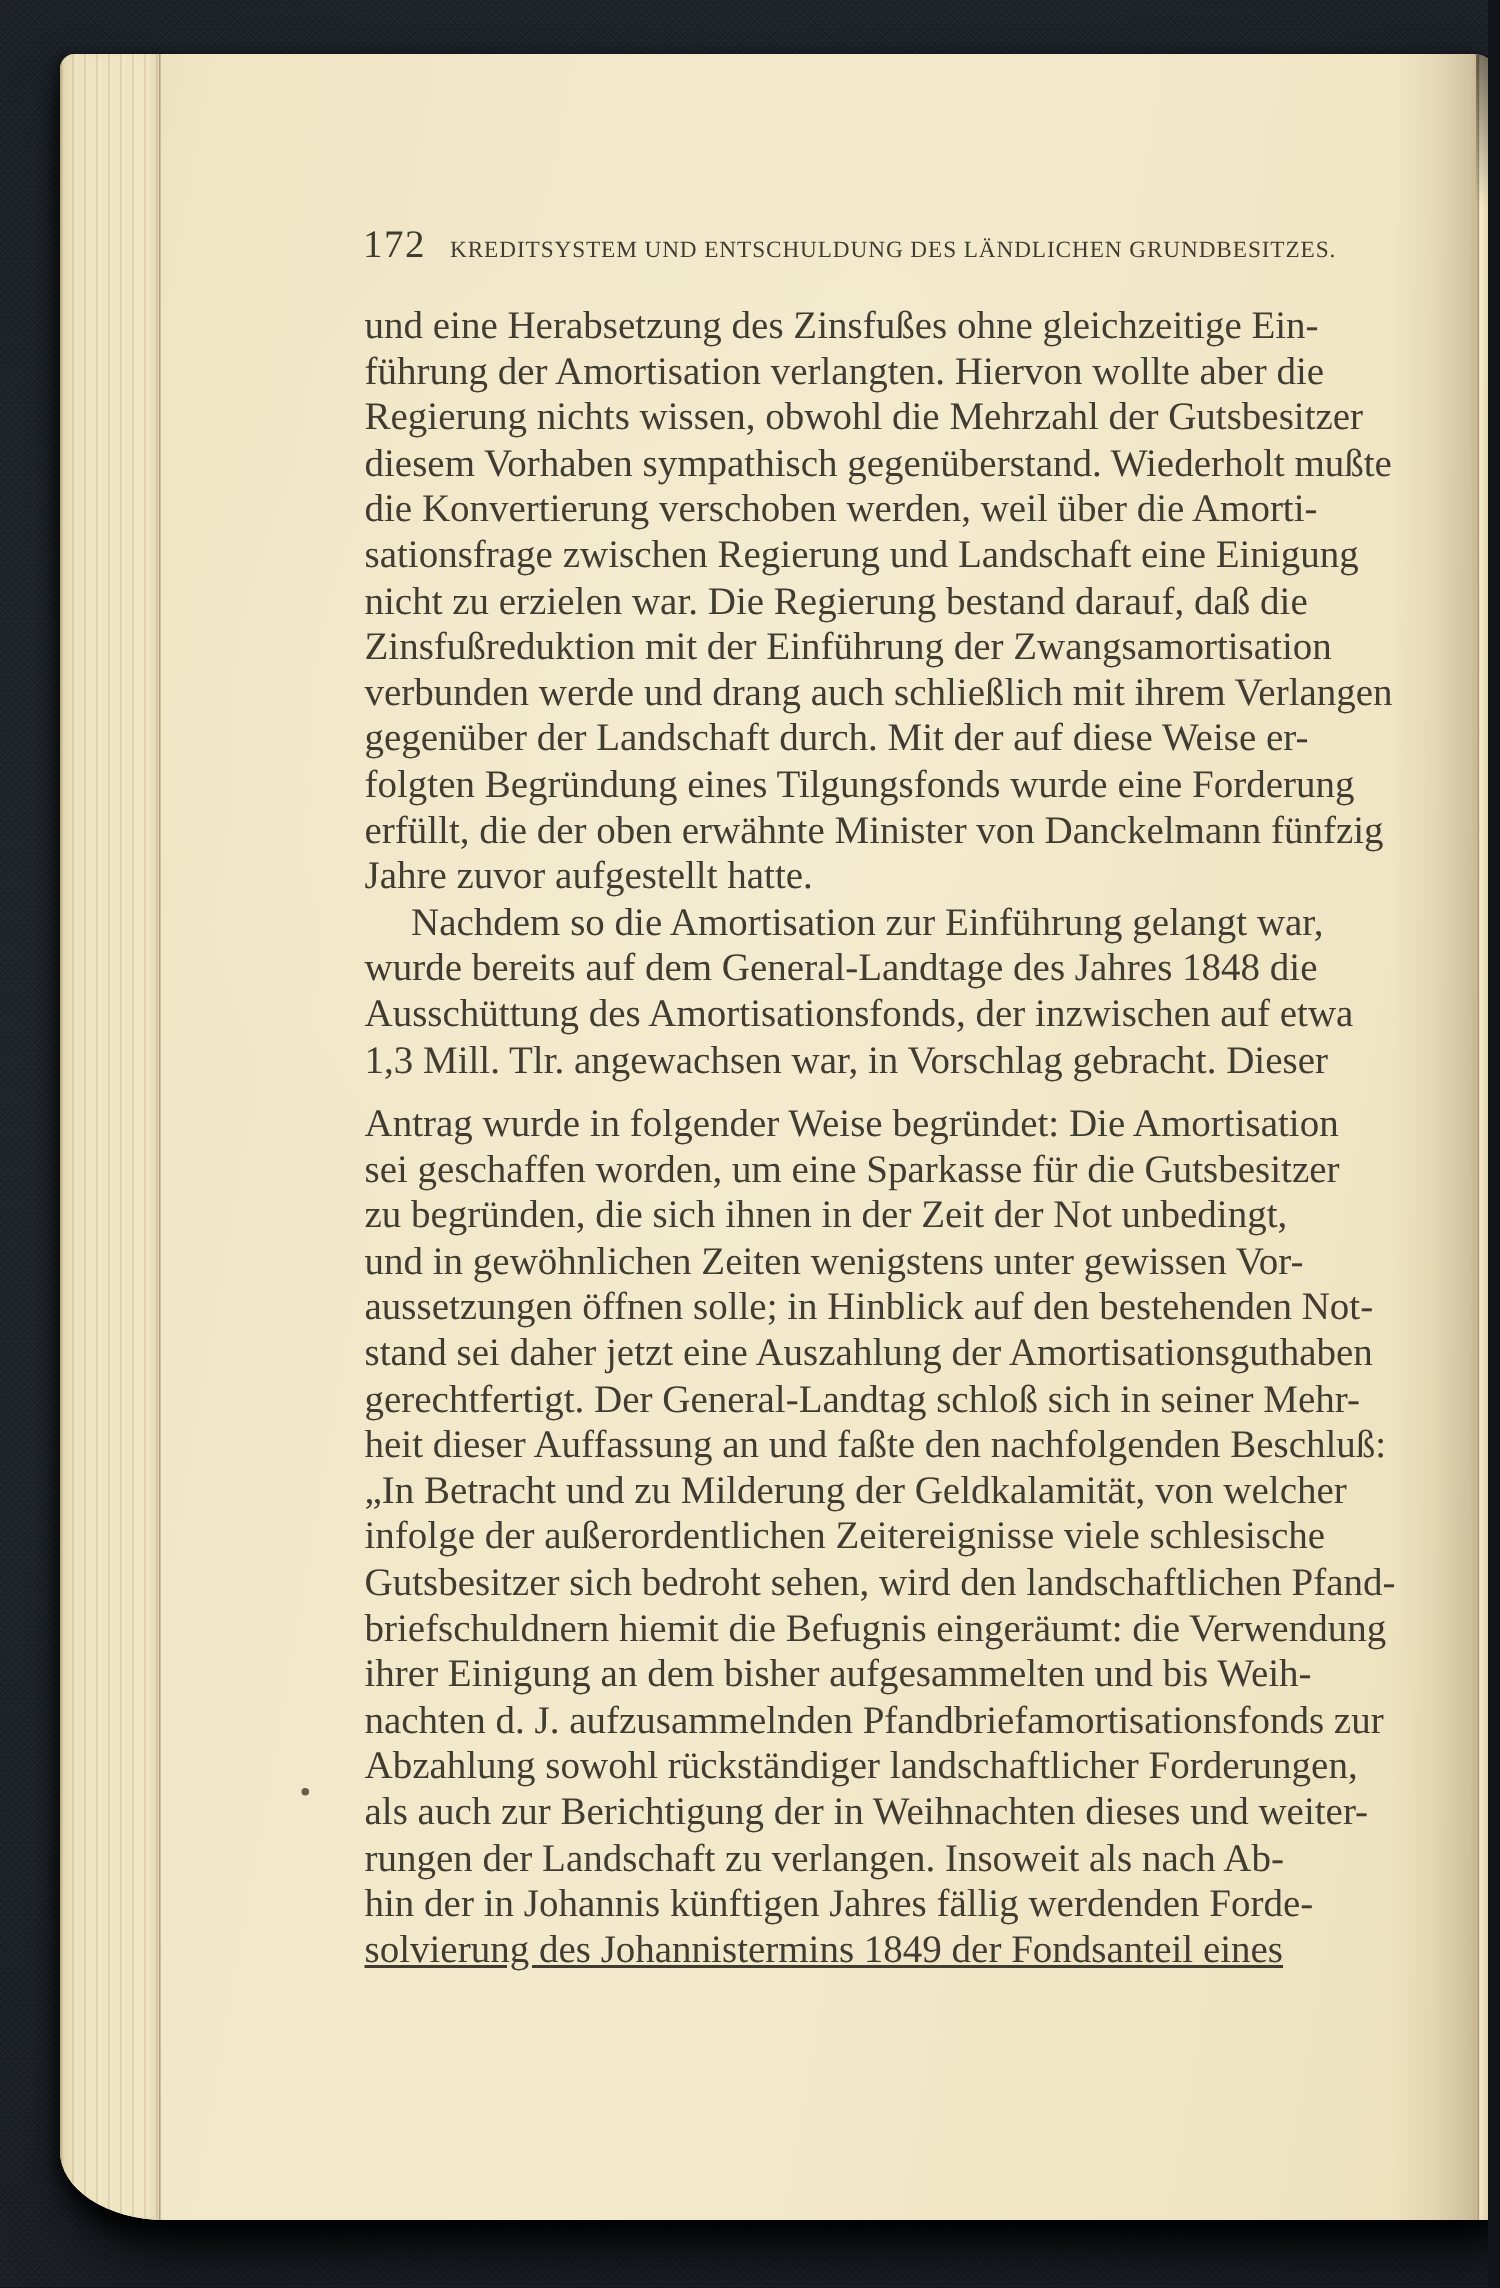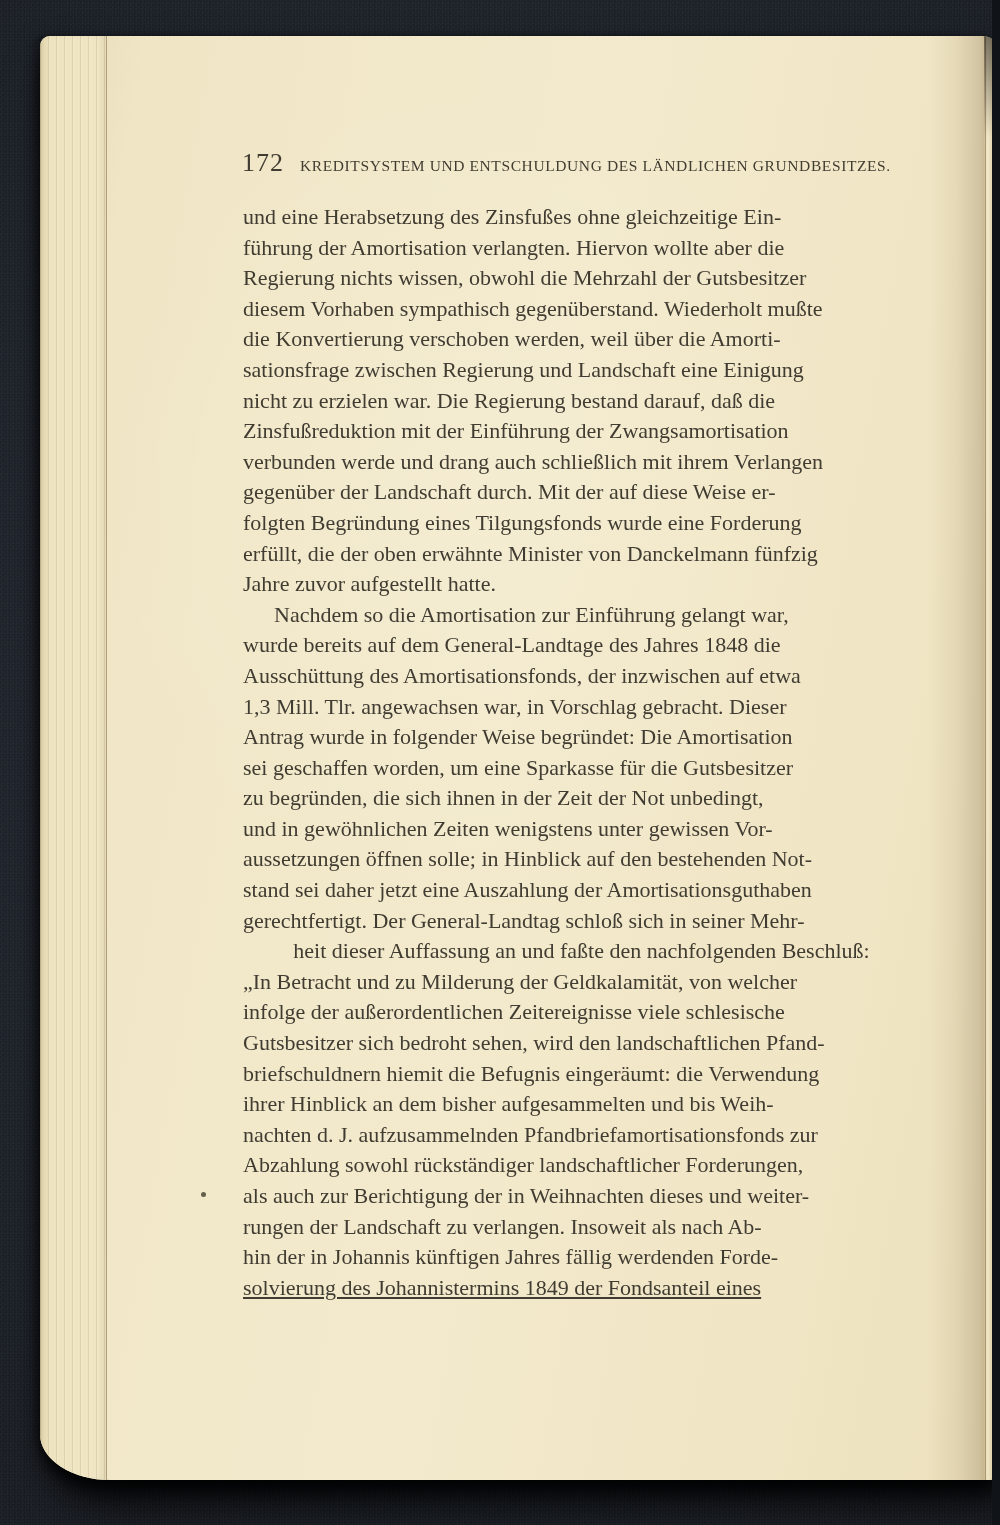--- a/index.html
+++ b/index.html
@@ -75,21 +75,21 @@
     margin-right:16px;
   }
   .run-title{
     flex:1;font-size:15.5px;line-height:22px;letter-spacing:0.6px;
     white-space:nowrap;overflow:visible;
   }
   .text-block{
     position:absolute;left:203px;top:166px;width:677px;
   }
   .line{
-    height:30.6px;line-height:30.6px;font-size:22px;
+    height:30.6px;line-height:30.6px;font-size:26px;
     white-space:nowrap;overflow:visible;
   }
   .line.indent{padding-left:31px;}
   .margin-dot{
     position:absolute;left:161px;top:1156px;width:5px;height:5px;
     border-radius:50%;background:#4a4435;opacity:0.85;
   }
 </style>
 </head>
 <body>
@@ -116,33 +116,33 @@
         <div class="line" style="word-spacing: 0px;">Zinsfußreduktion mit der Einführung der Zwangsamortisation</div>
         <div class="line" style="word-spacing: 0px;">verbunden werde und drang auch schließlich mit ihrem Verlangen</div>
         <div class="line" style="word-spacing: 0px;">gegenüber der Landschaft durch. Mit der auf diese Weise er-</div>
         <div class="line" style="word-spacing: 0px;">folgten Begründung eines Tilgungsfonds wurde eine Forderung</div>
         <div class="line" style="word-spacing: 0px;">erfüllt, die der oben erwähnte Minister von Danckelmann fünfzig</div>
         <div class="line flush">Jahre zuvor aufgestellt hatte.</div>
         <div class="line indent" style="word-spacing: 0px;">Nachdem so die Amortisation zur Einführung gelangt war,</div>
         <div class="line" style="word-spacing: 0px;">wurde bereits auf dem General-Landtage des Jahres 1848 die</div>
         <div class="line" style="word-spacing: 0px;">Ausschüttung des Amortisationsfonds, der inzwischen auf etwa</div>
         <div class="line" style="word-spacing: 0px;">1,3 Mill. Tlr. angewachsen war, in Vorschlag gebracht. Dieser</div>
-        <div class="line" style="word-spacing: 0px;">Antrag wurde in folgender Weise begründet: Die Amortisation</div>
+        <div class="line" style="word-spacing: 0px; margin-top: 12px;">Antrag wurde in folgender Weise begründet: Die Amortisation</div>
         <div class="line" style="word-spacing: 0px;">sei geschaffen worden, um eine Sparkasse für die Gutsbesitzer</div>
         <div class="line" style="word-spacing: 0px;">zu begründen, die sich ihnen in der Zeit der Not unbedingt,</div>
         <div class="line" style="word-spacing: 0px;">und in gewöhnlichen Zeiten wenigstens unter gewissen Vor-</div>
         <div class="line" style="word-spacing: 0px;">aussetzungen öffnen solle; in Hinblick auf den bestehenden Not-</div>
         <div class="line" style="word-spacing: 0px;">stand sei daher jetzt eine Auszahlung der Amortisationsguthaben</div>
         <div class="line" style="word-spacing: 0px;">gerechtfertigt. Der General-Landtag schloß sich in seiner Mehr-</div>
         <div class="line" style="word-spacing: 0px; text-align: center;">heit dieser Auffassung an und faßte den nachfolgenden Beschluß:</div>
         <div class="line" style="word-spacing: 0px;">„In Betracht und zu Milderung der Geldkalamität, von welcher</div>
         <div class="line" style="word-spacing: 0px;">infolge der außerordentlichen Zeitereignisse viele schlesische</div>
         <div class="line" style="word-spacing: 0px;">Gutsbesitzer sich bedroht sehen, wird den landschaftlichen Pfand-</div>
         <div class="line" style="word-spacing: 0px;">briefschuldnern hiemit die Befugnis eingeräumt: die Verwendung</div>
-        <div class="line" style="word-spacing: 0px;">ihrer Hinblick an dem bisher aufgesammelten und bis Weih-</div>
+        <div class="line" style="word-spacing: 0px;">ihrer Einigung an dem bisher aufgesammelten und bis Weih-</div>
         <div class="line" style="word-spacing: 0px;">nachten d. J. aufzusammelnden Pfandbriefamortisationsfonds zur</div>
         <div class="line" style="word-spacing: 0px;">Abzahlung sowohl rückständiger landschaftlicher Forderungen,</div>
         <div class="line" style="word-spacing: 0px;">als auch zur Berichtigung der in Weihnachten dieses und weiter-</div>
         <div class="line" style="word-spacing: 0px;">rungen der Landschaft zu verlangen. Insoweit als nach Ab-</div>
         <div class="line" style="word-spacing: 0px;">hin der in Johannis künftigen Jahres fällig werdenden Forde-</div>
         <div class="line" style="word-spacing: 0px; text-decoration: underline;">solvierung des Johannistermins 1849 der Fondsanteil eines</div>
       </div>
 
     <div class="margin-dot"></div>
   </div>

